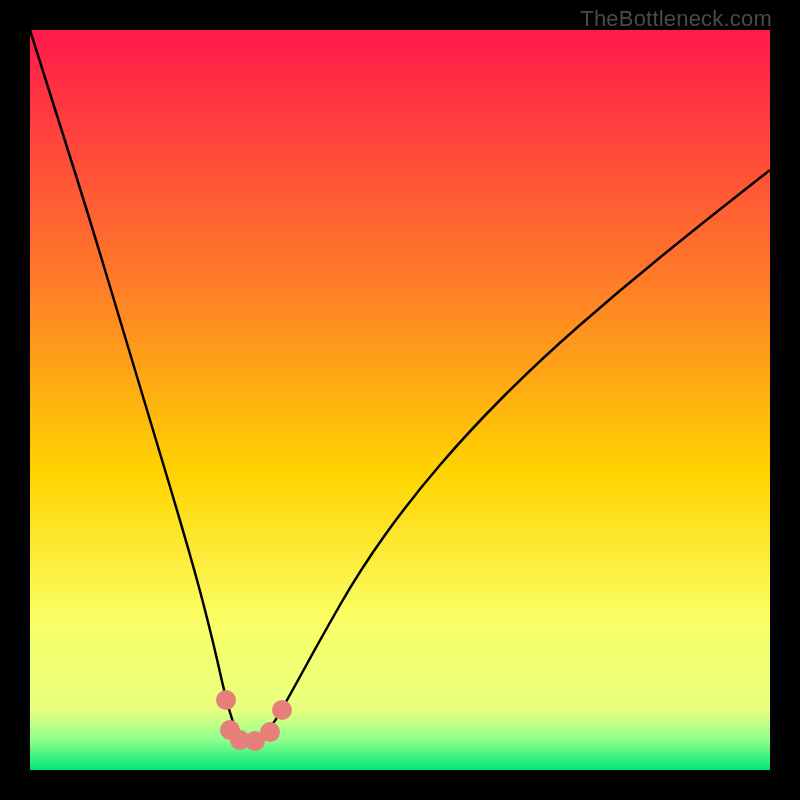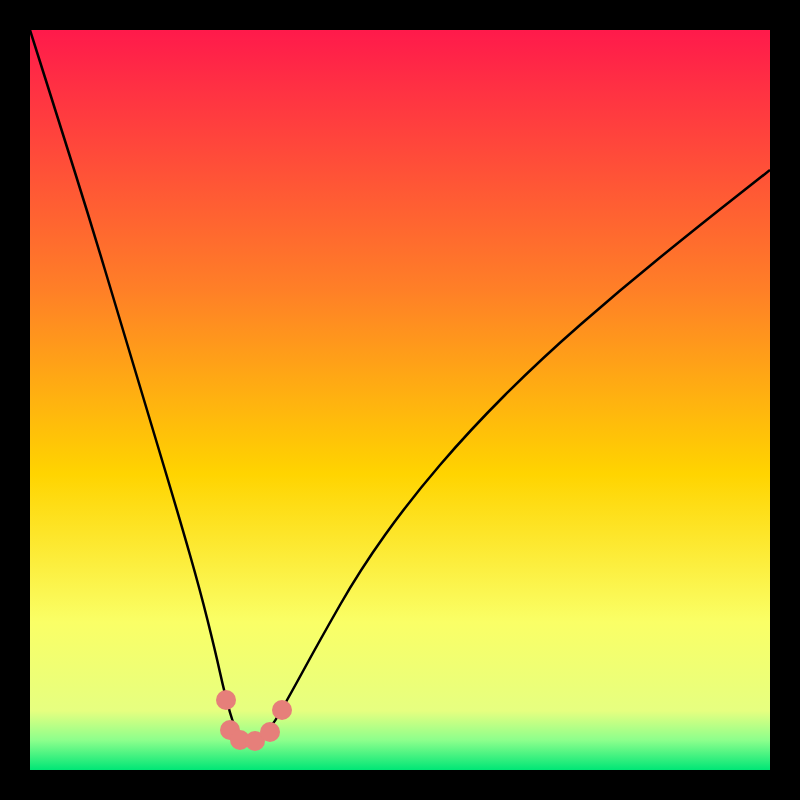--- a/index.html
+++ b/index.html
@@ -32,20 +32,21 @@
     font-size: 22px;
     font-weight: 500;
     color: #4a4a4a;
     letter-spacing: 0.2px;
   }
 </style>
 </head>
 <body>
 
 <div class="frame">
+  <div class="watermark">TheBottleneck.com</div>
   <div class="plot">
     <svg id="chart-svg" width="740" height="740" viewBox="0 0 740 740">
       <defs>
         <linearGradient id="bg-grad" x1="0" y1="0" x2="0" y2="1">
             <stop offset="0%" stop-color="#ff1a4b"></stop>
             <stop offset="35%" stop-color="#ff7f27"></stop>
             <stop offset="60%" stop-color="#ffd400"></stop>
             <stop offset="80%" stop-color="#faff66"></stop>
             <stop offset="92%" stop-color="#e6ff80"></stop>
             <stop offset="96%" stop-color="#8cff8c"></stop>

